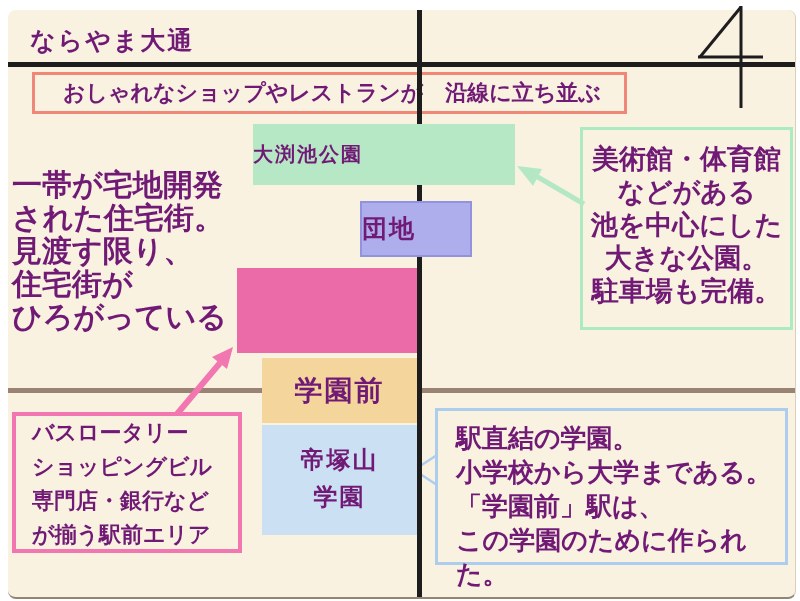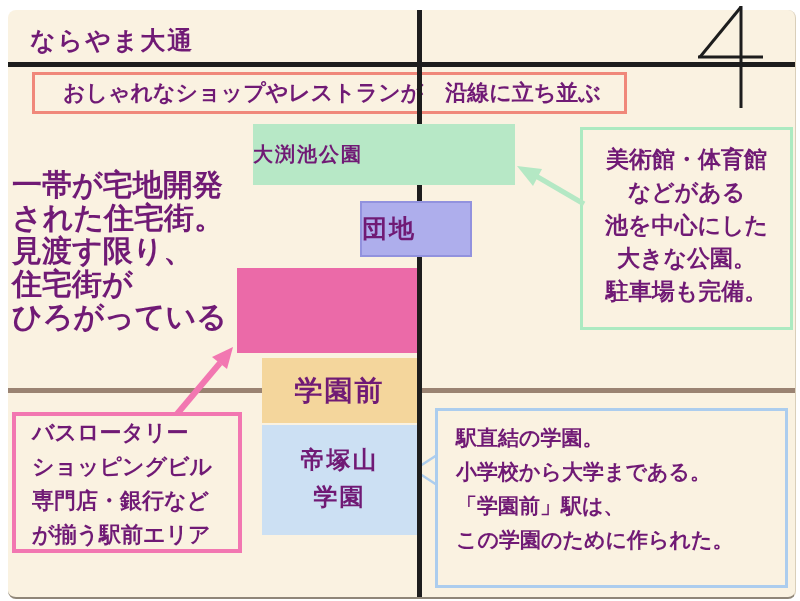--- a/index.html
+++ b/index.html
@@ -55,33 +55,33 @@
   }
   
   .note-left{
     left:12px;top:168px;width:235px;font-size:30px;font-weight:600;
     line-height:33px;z-index:4;
   }
   
   .callout-park{
     left:580px;top:127px;width:213px;height:203px;
     border:3px solid #aceac1;box-sizing:border-box;
-    font-size:23px;font-weight:600;line-height:33px;text-align:center;
+    font-size:27px;font-weight:600;line-height:33px;text-align:center;
     padding-top:13px;z-index:5;background:transparent;
   }
   .callout-station{
     left:12px;top:412px;width:230px;height:141px;
     border:4px solid #f277b1;box-sizing:border-box;
     font-size:22px;font-weight:600;line-height:34px;
     padding:0 0 0 16px;z-index:5;
   }
   .callout-school{
-    left:435px;top:408px;width:353px;height:180px;
+    left:435px;top:408px;width:353px;height:157px;
     border:3px solid #accdee;box-sizing:border-box;
-    font-size:21px;font-weight:600;line-height:34px;
+    font-size:26px;font-weight:600;line-height:34px;
     padding:10px 0 16px 18px;z-index:5;
   }
   .svg-layer{pointer-events:none;}
   .z1{z-index:1}.z2{z-index:2}.z6{z-index:6}
 </style>
 </head>
 <body>
 
 <div id="stage">
 

